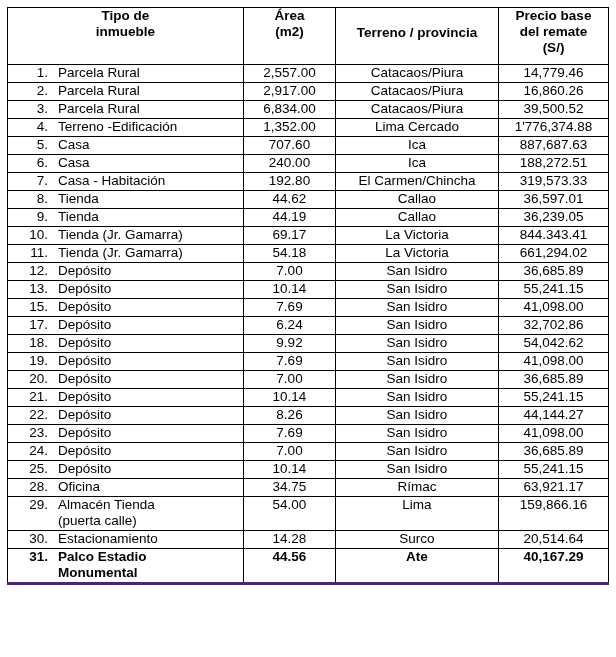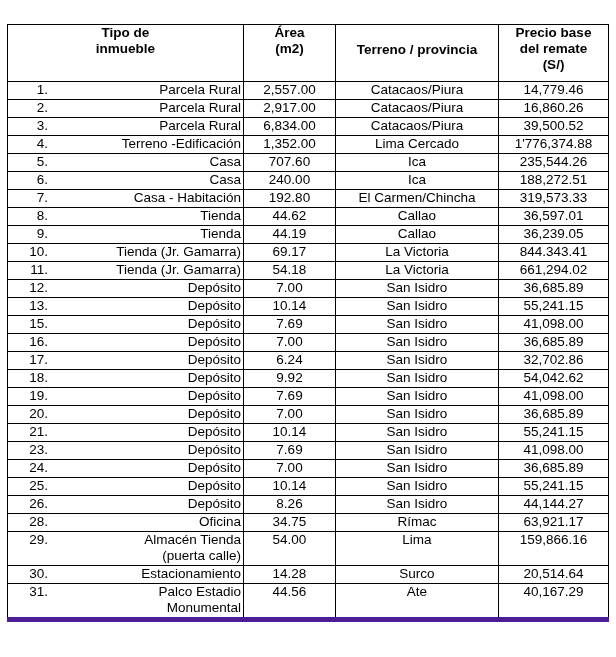--- a/index.html
+++ b/index.html
@@ -14,21 +14,21 @@
     color: #000000;
     overflow: hidden;
   }
 
   .sheet {
     position: relative;
     width: 616px;
     height: 657px;
     background: #ffffff;
     box-sizing: border-box;
-    padding: 24px 8px 7px 7px;
+    padding: 7px 8px 7px 7px;
   }
 
   table.property-table {
     border-collapse: collapse;
     table-layout: fixed;
     width: 601px;
     background: #ffffff;
   }
 
   table.property-table col.c-tipo   { width: 236px; }
@@ -73,21 +73,21 @@
   }
   .tipo-num {
     flex: 0 0 48px;
     text-align: right;
     padding-right: 10px;
     box-sizing: border-box;
     white-space: nowrap;
   }
   .tipo-label {
     flex: 1 1 auto;
-    text-align: right;
+    text-align: left;
     white-space: pre-line;
   }
 
   td.cell-area {
     text-align: center;
     padding: 0px 4px 1px 4px;
     white-space: nowrap;
   }
   td.cell-dist {
     text-align: center;
@@ -95,21 +95,22 @@
     white-space: nowrap;
   }
   td.cell-precio {
     text-align: center;
     padding: 0px 6px 1px 4px;
     white-space: nowrap;
   }
 
   
   tbody tr:last-child td {
-    border-bottom: 5px solid #4c1d95;
+    border-bottom: 3px solid #4c1d95;
+    font-weight: bold;
   }
 </style>
 </head>
 <body>
 
 <div class="sheet">
   <table class="property-table">
     <colgroup>
       <col class="c-tipo">
       <col class="c-area">
@@ -183,21 +184,21 @@
         </tr>
         <tr>
           <td class="cell-tipo">
             <div class="tipo-inner">
               <span class="tipo-num">5.</span>
               <span class="tipo-label">Casa</span>
             </div>
           </td>
           <td class="cell-area">707.60</td>
           <td class="cell-dist">Ica</td>
-          <td class="cell-precio">235,544.26</td>
+          <td class="cell-precio">887,687.63</td>
         </tr>
         <tr>
           <td class="cell-tipo">
             <div class="tipo-inner">
               <span class="tipo-num">6.</span>
               <span class="tipo-label">Casa</span>
             </div>
           </td>
           <td class="cell-area">240.00</td>
           <td class="cell-dist">Ica</td>
@@ -287,126 +288,115 @@
               <span class="tipo-label">Depósito</span>
             </div>
           </td>
           <td class="cell-area">7.69</td>
           <td class="cell-dist">San Isidro</td>
           <td class="cell-precio">41,098.00</td>
         </tr>
         <tr>
           <td class="cell-tipo">
             <div class="tipo-inner">
-              <span class="tipo-num">16.</span>
+              <span class="tipo-num">17.</span>
+              <span class="tipo-label">Depósito</span>
+            </div>
+          </td>
+          <td class="cell-area">6.24</td>
+          <td class="cell-dist">San Isidro</td>
+          <td class="cell-precio">32,702.86</td>
+        </tr>
+        <tr>
+          <td class="cell-tipo">
+            <div class="tipo-inner">
+              <span class="tipo-num">18.</span>
+              <span class="tipo-label">Depósito</span>
+            </div>
+          </td>
+          <td class="cell-area">9.92</td>
+          <td class="cell-dist">San Isidro</td>
+          <td class="cell-precio">54,042.62</td>
+        </tr>
+        <tr>
+          <td class="cell-tipo">
+            <div class="tipo-inner">
+              <span class="tipo-num">19.</span>
+              <span class="tipo-label">Depósito</span>
+            </div>
+          </td>
+          <td class="cell-area">7.69</td>
+          <td class="cell-dist">San Isidro</td>
+          <td class="cell-precio">41,098.00</td>
+        </tr>
+        <tr>
+          <td class="cell-tipo">
+            <div class="tipo-inner">
+              <span class="tipo-num">20.</span>
               <span class="tipo-label">Depósito</span>
             </div>
           </td>
           <td class="cell-area">7.00</td>
           <td class="cell-dist">San Isidro</td>
           <td class="cell-precio">36,685.89</td>
         </tr>
         <tr>
           <td class="cell-tipo">
             <div class="tipo-inner">
-              <span class="tipo-num">17.</span>
-              <span class="tipo-label">Depósito</span>
-            </div>
-          </td>
-          <td class="cell-area">6.24</td>
-          <td class="cell-dist">San Isidro</td>
-          <td class="cell-precio">32,702.86</td>
-        </tr>
-        <tr>
-          <td class="cell-tipo">
-            <div class="tipo-inner">
-              <span class="tipo-num">18.</span>
-              <span class="tipo-label">Depósito</span>
-            </div>
-          </td>
-          <td class="cell-area">9.92</td>
-          <td class="cell-dist">San Isidro</td>
-          <td class="cell-precio">54,042.62</td>
-        </tr>
-        <tr>
-          <td class="cell-tipo">
-            <div class="tipo-inner">
-              <span class="tipo-num">19.</span>
+              <span class="tipo-num">21.</span>
+              <span class="tipo-label">Depósito</span>
+            </div>
+          </td>
+          <td class="cell-area">10.14</td>
+          <td class="cell-dist">San Isidro</td>
+          <td class="cell-precio">55,241.15</td>
+        </tr>
+        <tr>
+          <td class="cell-tipo">
+            <div class="tipo-inner">
+              <span class="tipo-num">22.</span>
+              <span class="tipo-label">Depósito</span>
+            </div>
+          </td>
+          <td class="cell-area">8.26</td>
+          <td class="cell-dist">San Isidro</td>
+          <td class="cell-precio">44,144.27</td>
+        </tr>
+        <tr>
+          <td class="cell-tipo">
+            <div class="tipo-inner">
+              <span class="tipo-num">23.</span>
               <span class="tipo-label">Depósito</span>
             </div>
           </td>
           <td class="cell-area">7.69</td>
           <td class="cell-dist">San Isidro</td>
           <td class="cell-precio">41,098.00</td>
         </tr>
         <tr>
           <td class="cell-tipo">
             <div class="tipo-inner">
-              <span class="tipo-num">20.</span>
+              <span class="tipo-num">24.</span>
               <span class="tipo-label">Depósito</span>
             </div>
           </td>
           <td class="cell-area">7.00</td>
           <td class="cell-dist">San Isidro</td>
           <td class="cell-precio">36,685.89</td>
         </tr>
         <tr>
           <td class="cell-tipo">
             <div class="tipo-inner">
-              <span class="tipo-num">21.</span>
+              <span class="tipo-num">25.</span>
               <span class="tipo-label">Depósito</span>
             </div>
           </td>
           <td class="cell-area">10.14</td>
           <td class="cell-dist">San Isidro</td>
           <td class="cell-precio">55,241.15</td>
-        </tr>
-        <tr>
-          <td class="cell-tipo">
-            <div class="tipo-inner">
-              <span class="tipo-num">23.</span>
-              <span class="tipo-label">Depósito</span>
-            </div>
-          </td>
-          <td class="cell-area">7.69</td>
-          <td class="cell-dist">San Isidro</td>
-          <td class="cell-precio">41,098.00</td>
-        </tr>
-        <tr>
-          <td class="cell-tipo">
-            <div class="tipo-inner">
-              <span class="tipo-num">24.</span>
-              <span class="tipo-label">Depósito</span>
-            </div>
-          </td>
-          <td class="cell-area">7.00</td>
-          <td class="cell-dist">San Isidro</td>
-          <td class="cell-precio">36,685.89</td>
-        </tr>
-        <tr>
-          <td class="cell-tipo">
-            <div class="tipo-inner">
-              <span class="tipo-num">25.</span>
-              <span class="tipo-label">Depósito</span>
-            </div>
-          </td>
-          <td class="cell-area">10.14</td>
-          <td class="cell-dist">San Isidro</td>
-          <td class="cell-precio">55,241.15</td>
-        </tr>
-        <tr>
-          <td class="cell-tipo">
-            <div class="tipo-inner">
-              <span class="tipo-num">26.</span>
-              <span class="tipo-label">Depósito</span>
-            </div>
-          </td>
-          <td class="cell-area">8.26</td>
-          <td class="cell-dist">San Isidro</td>
-          <td class="cell-precio">44,144.27</td>
         </tr>
         <tr>
           <td class="cell-tipo">
             <div class="tipo-inner">
               <span class="tipo-num">28.</span>
               <span class="tipo-label">Oficina</span>
             </div>
           </td>
           <td class="cell-area">34.75</td>
           <td class="cell-dist">Rímac</td>

